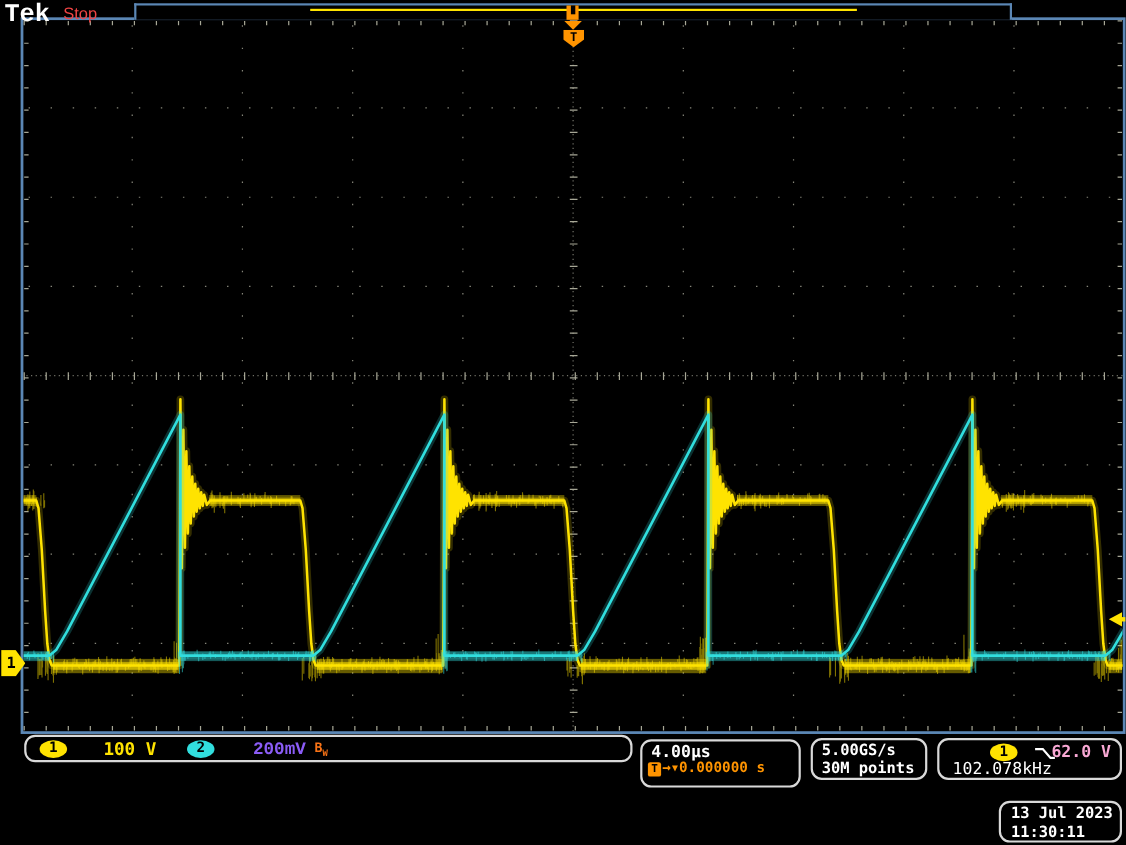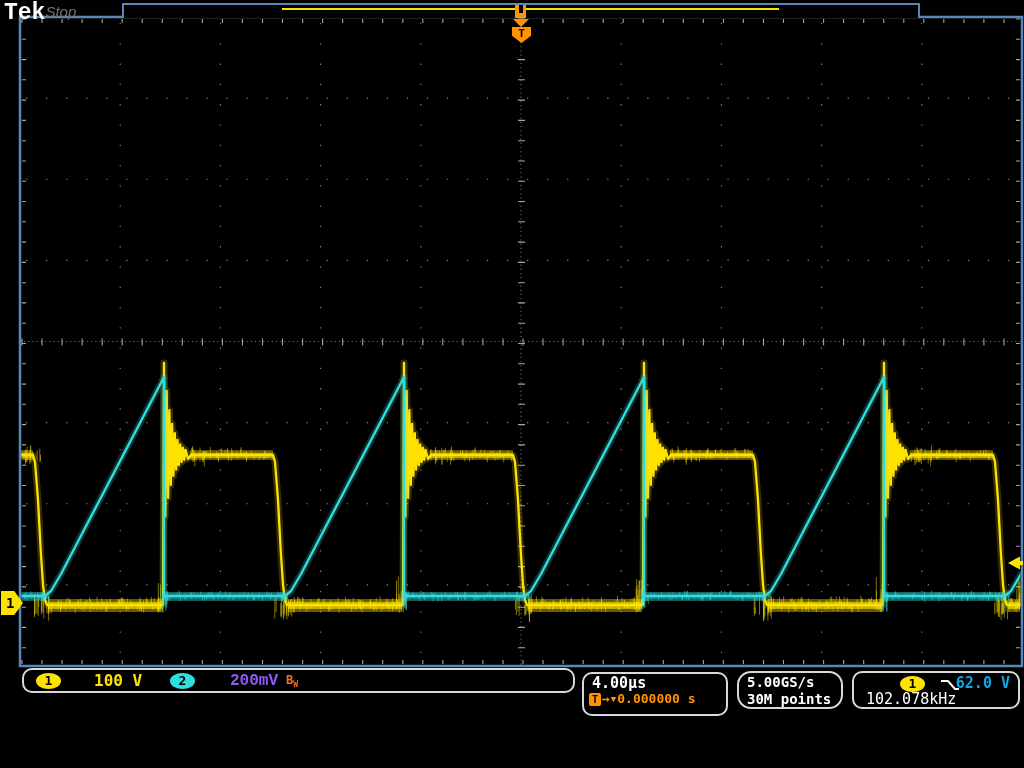--- a/index.html
+++ b/index.html
@@ -2,21 +2,21 @@
 <html><head>
 <meta charset="utf-8">
 <style>
   html,body{margin:0;padding:0;background:#000;}
   .screen{position:relative;width:1024px;height:768px;background:#000;overflow:hidden;
           font-family:"DejaVu Sans Mono",monospace;}
   #scope-svg{position:absolute;left:0;top:0;}
   
   .header{position:absolute;left:4px;top:0;height:18px;}
   .tek{font-family:Liberation Mono, monospace;font-weight:bold;font-size:23px;color:#fff;}
-  .status{font-family:"Liberation Sans",sans-serif;font-size:15px;color:#737373;margin-left:0;position:relative;top:-2px;font-style:italic;}
+  .status{font-family:"Liberation Sans",sans-serif;font-size:15px;color:#ef4444;margin-left:12px;position:relative;top:-2px;}
   
   .recordbar{position:absolute;left:122px;top:3px;width:794px;height:13px;border:2px solid #5b87b5;border-bottom:none;background:#000;}
   .recline{position:absolute;left:158px;top:3px;width:497px;height:2px;background:#ffe300;}
   .recmark{position:absolute;left:391px;top:0;width:11px;height:13px;background:#ff9400;display:flex;justify-content:center;}
   .recmark .notch{width:4px;height:8px;background:#000;}
   
   .trig-tri{position:absolute;left:513px;top:19px;width:0;height:0;
             border-left:8px solid transparent;border-right:8px solid transparent;border-top:8px solid #ff9400;}
   .trig-flag{position:absolute;left:512px;top:27px;width:19px;height:16px;background:#ff9400;
              clip-path:polygon(0 0,100% 0,100% 55%,50% 100%,0 55%);
@@ -35,27 +35,27 @@
   .scale{position:absolute;top:2px;font-weight:bold;font-size:16px;line-height:18px;margin-left:22px;}
   .y{left:48px;color:#ffe300;}
   .c{left:184px;color:#8b5cf6;font-family:Liberation Mono, monospace;}
   .bw{position:absolute;left:262px;top:3px;color:#f97316;font-weight:bold;font-size:12px;}
   .bw sub{font-size:8px;}
   .hbox{left:582px;top:672px;width:146px;height:44px;}
   .hline1{position:absolute;left:8px;top:1px;color:#fff;font-weight:bold;font-size:15px;line-height:16px;}
   .hline2{position:absolute;left:5px;top:18px;display:flex;align-items:center;color:#ff9400;font-weight:bold;font-size:13px;line-height:14px;}
   .tchip{display:inline-block;width:12px;height:13px;background:#ff9400;color:#000;font-weight:bold;font-size:10px;line-height:13px;text-align:center;border-radius:2px;margin-right:1px;}
   .otri{font-size:9px;margin:0 1px;}
-  .abox{left:737px;top:671px;width:106px;height:38px;border-radius:14px;}
+  .abox{left:737px;top:671px;width:106px;height:38px;}
   .aline1,.aline2{position:absolute;left:8px;color:#fff;font-weight:bold;font-size:14px;line-height:16px;}
   .aline1{top:1px;}.aline2{top:18px;}
   .tbox{left:852px;top:671px;width:168px;height:38px;}
   .tsrc{position:absolute;left:46px;top:3px;width:25px;height:16px;border-radius:50%;background:#ffe300;color:#000;font-weight:bold;font-size:13px;line-height:16px;text-align:center;}
   .tslope{position:absolute;left:86px;top:4px;}
-  .tlevel{position:absolute;right:8px;top:2px;color:#0ea5e9;font-weight:bold;font-size:15px;line-height:16px;}
+  .tlevel{position:absolute;right:8px;top:2px;color:#f9a8d4;font-weight:bold;font-size:15px;line-height:16px;}
   .tfreq{position:absolute;left:12px;top:18px;color:#fff;font-weight:normal;font-size:15px;line-height:17px;}
   .dtbox{left:908px;top:728px;width:112px;height:38px;}
   .dline1,.dline2{position:absolute;left:9px;color:#fff;font-weight:bold;font-size:14px;line-height:16px;}
   .dline1{top:2px;}.dline2{top:19px;}
 </style>
 </head>
 <body>
 
 <div class="screen">
 
@@ -153,14 +153,18 @@
     <span class="tsrc">1</span>
     <span class="tslope">
       <svg width="20" height="14" viewBox="0 0 20 14">
           <path d="M1 3h7l7 8h4" stroke="#ffffff" stroke-width="2" fill="none"></path>
         </svg>
     </span>
     <span class="tlevel">62.0 V</span>
     <div class="tfreq">102.078kHz</div>
   </div>
 
+  <div class="box dtbox">
+    <div class="dline1">13 Jul 2023</div>
+    <div class="dline2">11:30:11</div>
+  </div>
 
 </div>
 
 </body></html>

